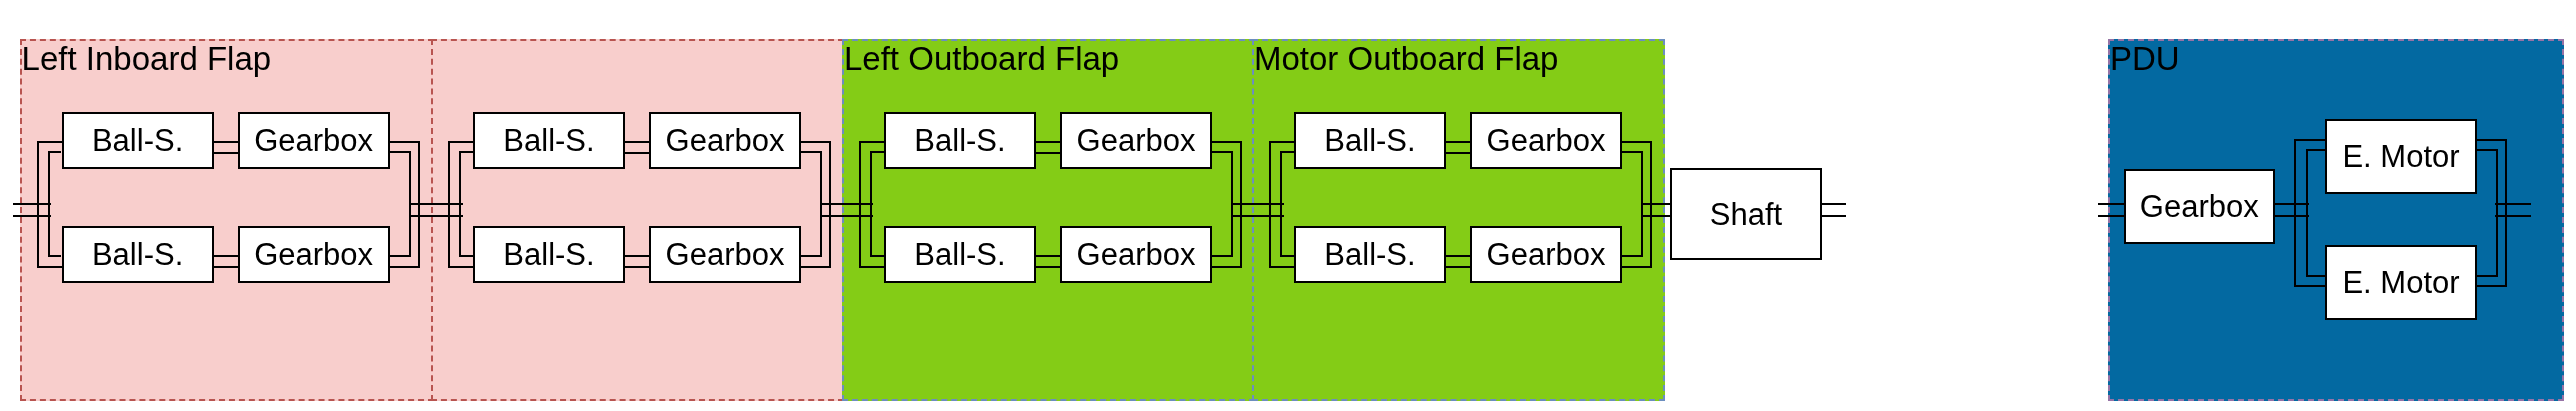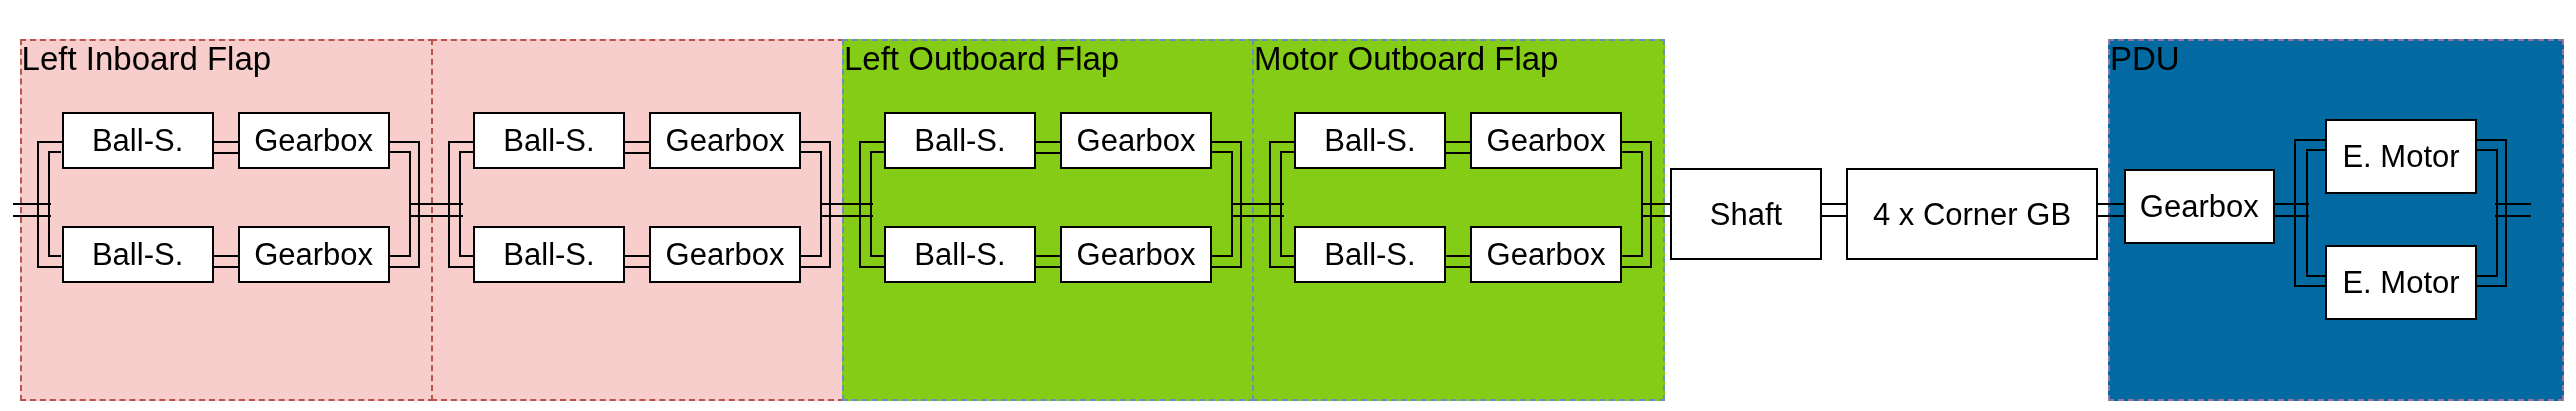--- a/index.html
+++ b/index.html
@@ -141,16 +141,15 @@
   <div class="dlink" style="left:409px;width:54px;"></div>
   <div class="dlink" style="left:820px;width:53px;"></div>
   <div class="dlink" style="left:1231px;width:53px;"></div>
   <div class="dlink" style="left:1641px;width:29px;"></div>
   <div class="dlink" style="left:1822px;width:23.6px;"></div>
   <div class="dlink" style="left:2098px;width:26px;"></div>
   <div class="dlink" style="left:2275px;width:34px;"></div>
   <div class="dlink" style="left:2495px;width:36px;"></div>
 
   <div class="box mid-box" style="left:1670px;width:152px;">Shaft</div>
-  <div class="box mid-box" style="left:1846px;width:252px;">4 x Corner GB</div>
 
 </div>
 
 
 </body></html>

